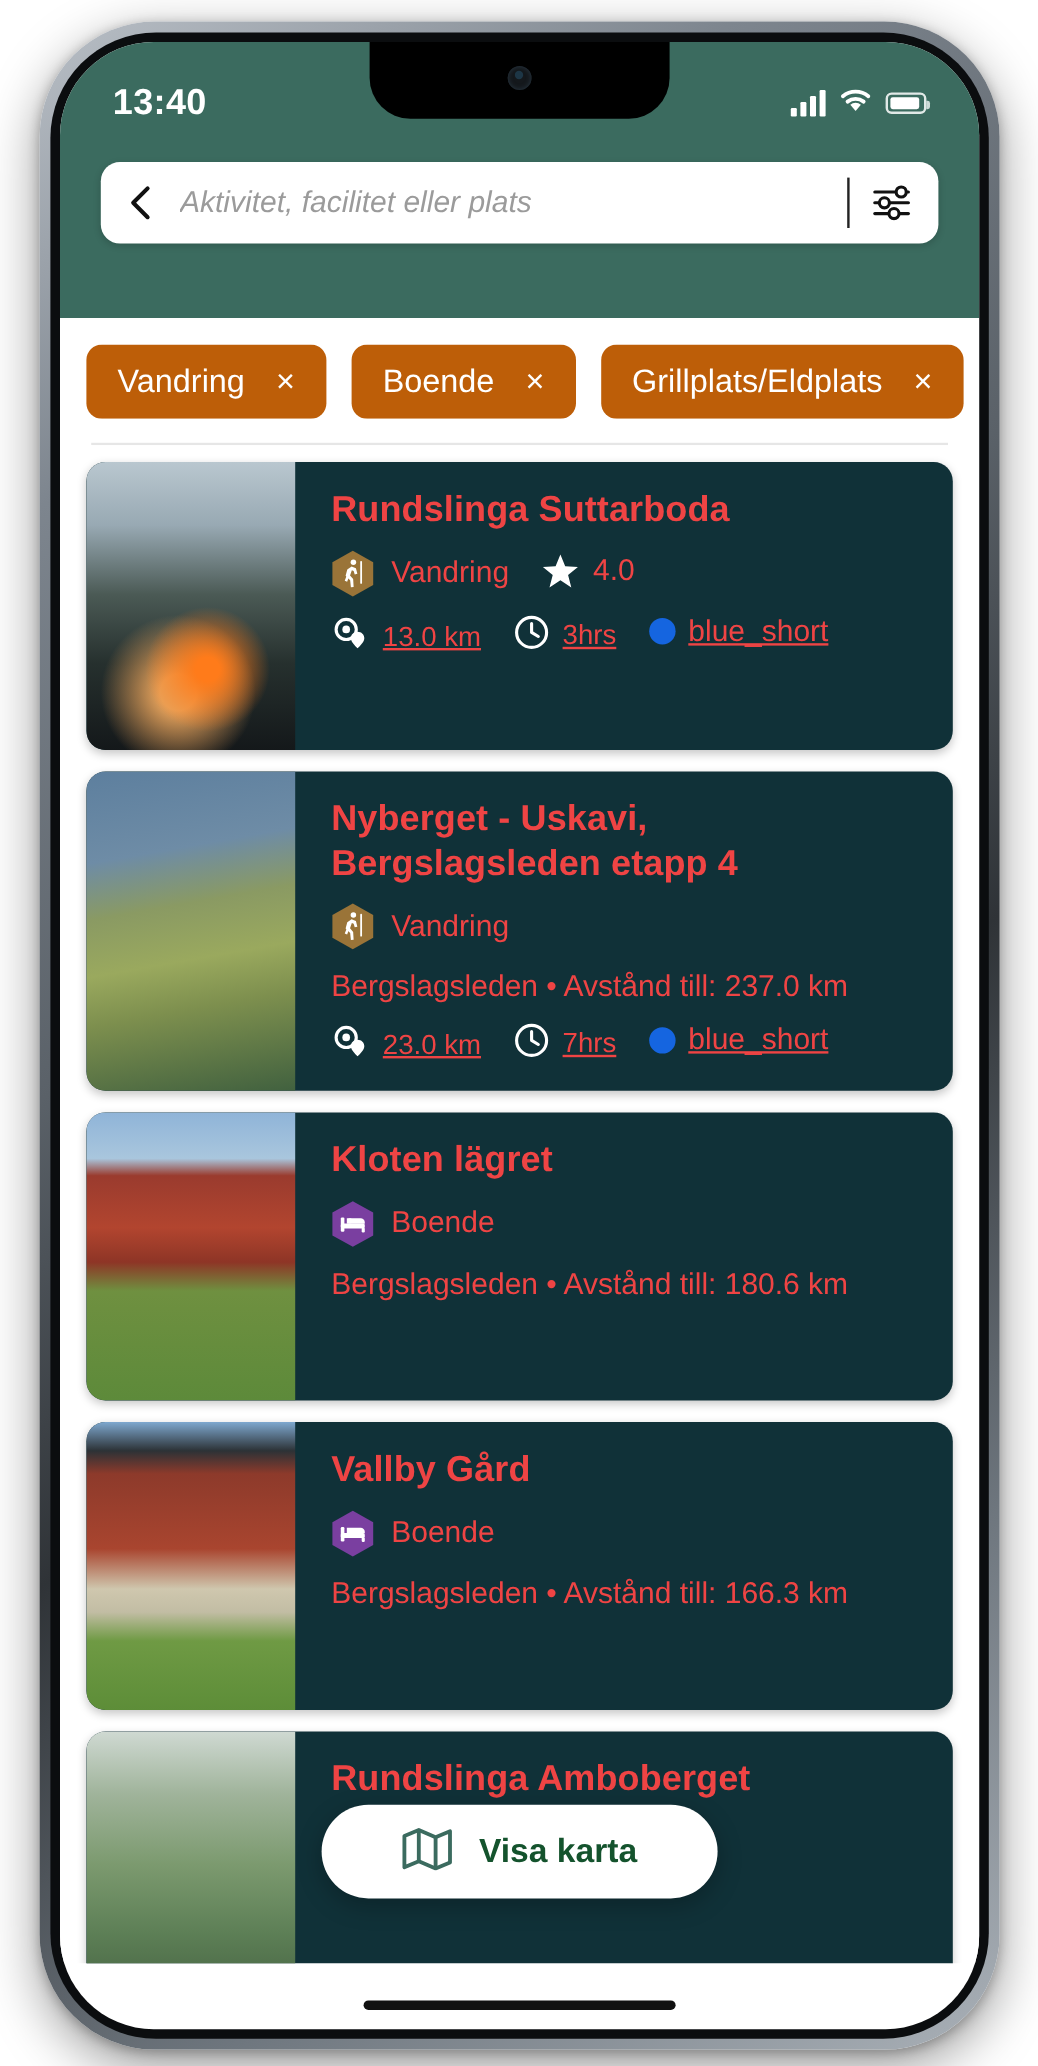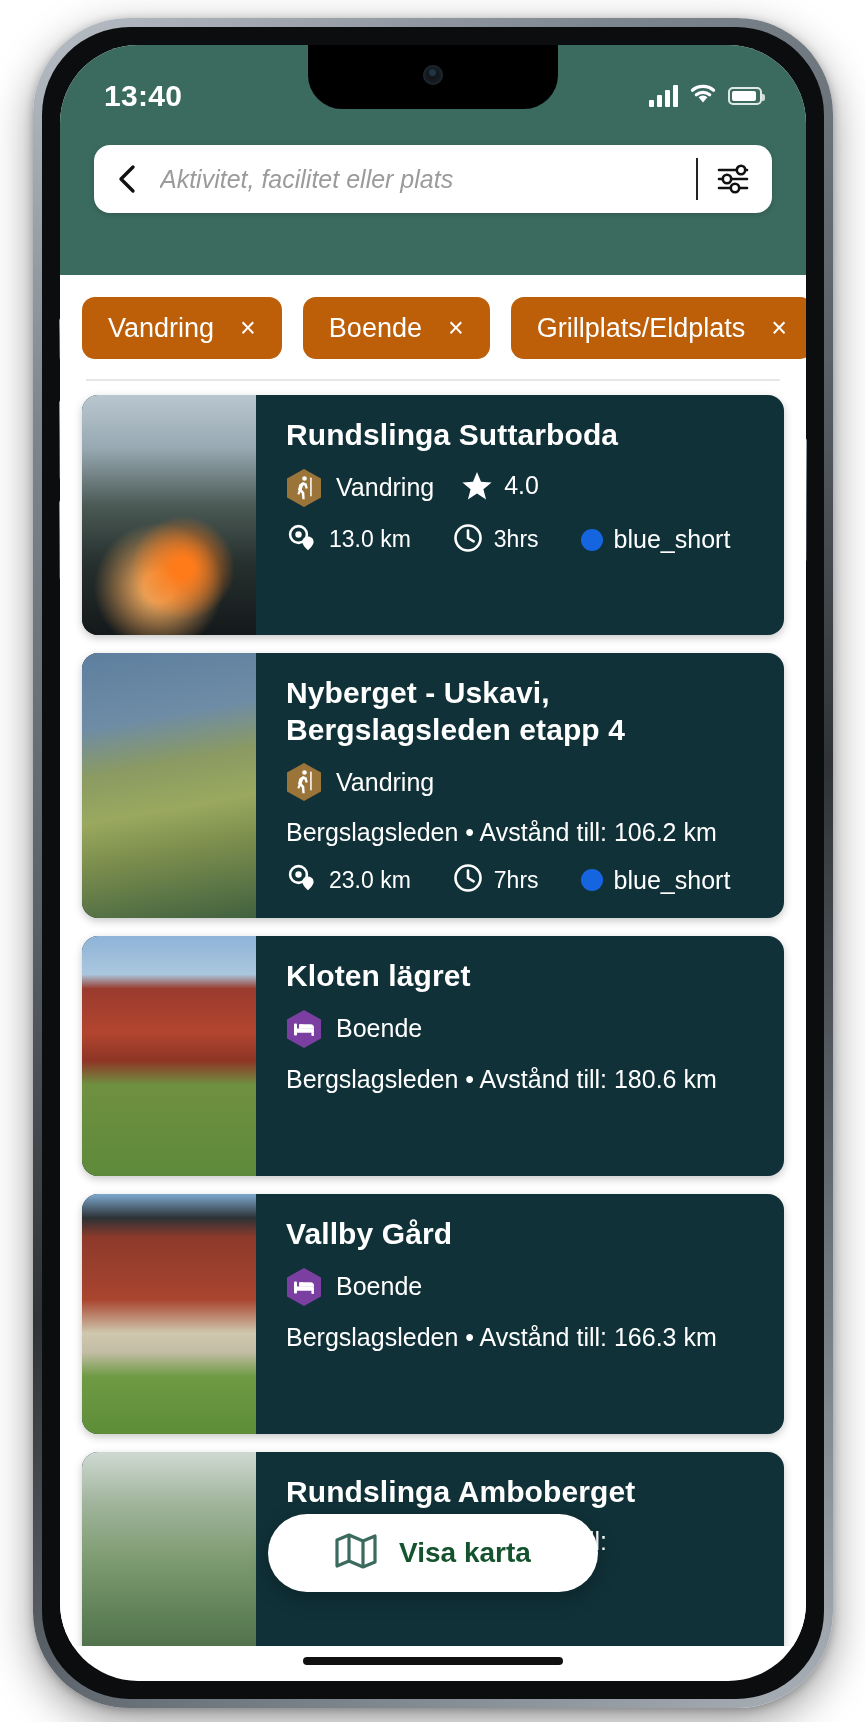--- a/index.html
+++ b/index.html
@@ -22,21 +22,21 @@
     height: 1690px;
     border-radius: 96px;
     background: linear-gradient(145deg, #b9bfc6 0%, #7d858e 18%, #5a6168 40%, #2f3337 58%, #6e767e 80%, #aab1b8 100%);
     padding: 9px;
     box-shadow: 0 14px 44px rgba(0,0,0,.40), 0 2px 10px rgba(0,0,0,.25);
   }
   .phone-mid {
     width: 100%; height: 100%;
     border-radius: 88px;
     background: #0b0d0f;
-    padding: 18px;
+    padding: 8px;
   }
   .screen {
     position: relative;
     width: 100%; height: 100%;
     border-radius: 78px;
     background: #ffffff;
     overflow: hidden;
   }
 
   
@@ -193,41 +193,41 @@
   }
   .card-img {
     flex: 0 0 174px;
     width: 174px;
     background-size: cover;
     background-position: center;
   }
   .card-body {
     flex: 1 1 auto;
     padding: 22px 22px 20px 30px;
-    color: #ffffff;
+    color: #ef4444;
     display: flex;
     flex-direction: column;
     gap: 14px;
   }
   .card-title {
     font-size: 30px;
     font-weight: bold;
     line-height: 1.22;
     letter-spacing: .1px;
   }
   .cat-row { display: flex; align-items: center; gap: 14px; }
   .hex {
     width: 36px; height: 40px; flex: 0 0 auto;
     display: flex; align-items: center; justify-content: center;
   }
   .cat-label { font-size: 25px; }
   .star-wrap { display: flex; align-items: flex-start; gap: 12px; margin-left: 14px; }
   .rating { font-size: 25px; }
   .card-sub { font-size: 25px; line-height: 1.28; }
-  .stats { display: flex; align-items: center; gap: 28px; flex-wrap: nowrap; }
+  .stats { display: flex; align-items: flex-start; gap: 13px; flex-wrap: nowrap; text-decoration: underline; }
   .stat { display: flex; align-items: center; gap: 11px; }
   .stat-val { font-size: 23px; white-space: nowrap; }
   .dot-blue { width: 22px; height: 22px; border-radius: 50%; background: #1565e0; flex:0 0 auto; }
   .trail-name { font-size: 25px; white-space: nowrap; }
   .gap-l { margin-left: 14px; }
 
   
   .map-pill {
     position: absolute;
     left: 50%;
@@ -428,21 +428,21 @@
                   <g fill="#fff">
                     <circle cx="18.5" cy="10.5" r="2.3"></circle>
                     <path d="M17 14 l3.6 1.6 1.2 4.6 -2.2 .6 -.9-3 -1.5-.6 -1.5 4.3 2.6 3.1 .4 6.6 -2.3 .1 -.6-5.7 -3.8-3.8 1.4-5.3Z"></path>
                     <path d="M13.4 20.4 l-2.1 5.6 2 .7 2.1-5.6Z"></path>
                     <rect x="24.2" y="9.5" width="1.5" height="19" rx=".7"></rect>
                   </g>
                 </svg>
               </span>
               <span class="cat-label">Vandring</span>
             </div>
-            <div class="card-sub">Bergslagsleden • Avstånd till: 106.2 km</div>
+            <div class="card-sub">Bergslagsleden • Avstånd till: 237.0 km</div>
             <div class="stats">
               <span class="stat">
                 <span>
                   <svg width="32" height="32" viewBox="0 0 32 32">
                     <circle cx="12.5" cy="12.5" r="8.4" fill="none" stroke="#fff" stroke-width="2.6"></circle>
                     <circle cx="12.5" cy="12.5" r="3.2" fill="#fff"></circle>
                     <path d="M22 14.5c3.2 0 5.6 2.4 5.6 5.4 0 3.6-5.6 8.3-5.6 8.3s-5.6-4.7-5.6-8.3c0-3 2.4-5.4 5.6-5.4Z" fill="#fff"></path>
                   </svg>
                 </span>
                 <span class="stat-val">23.0 km</span>

